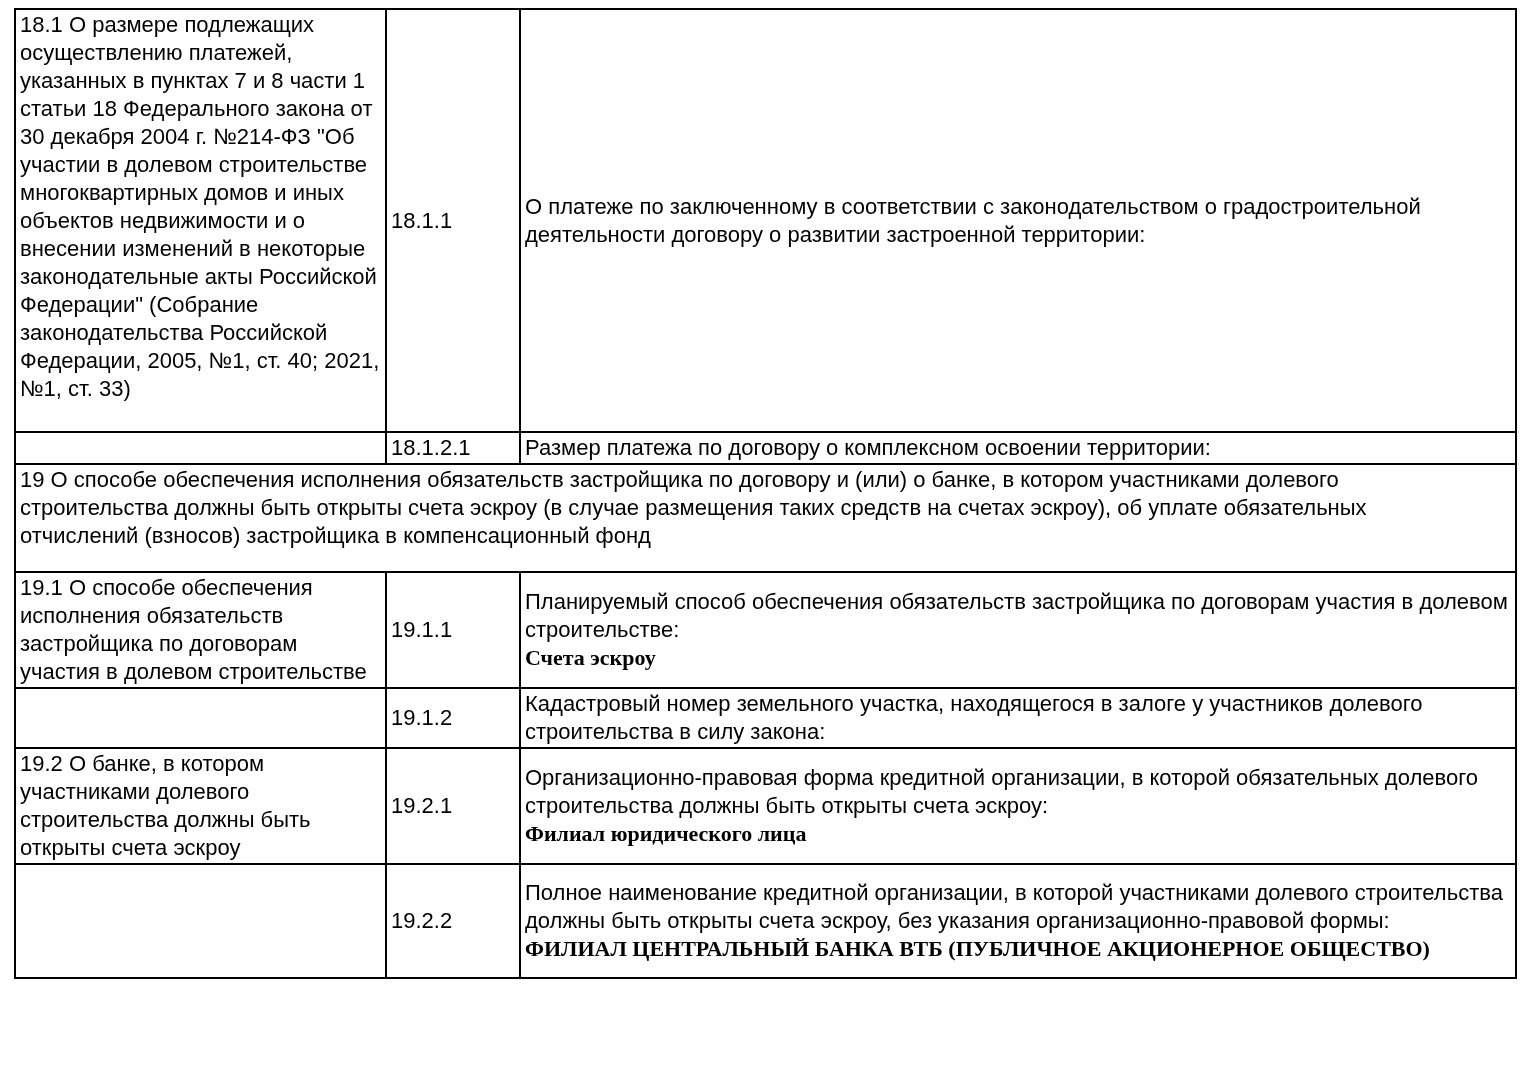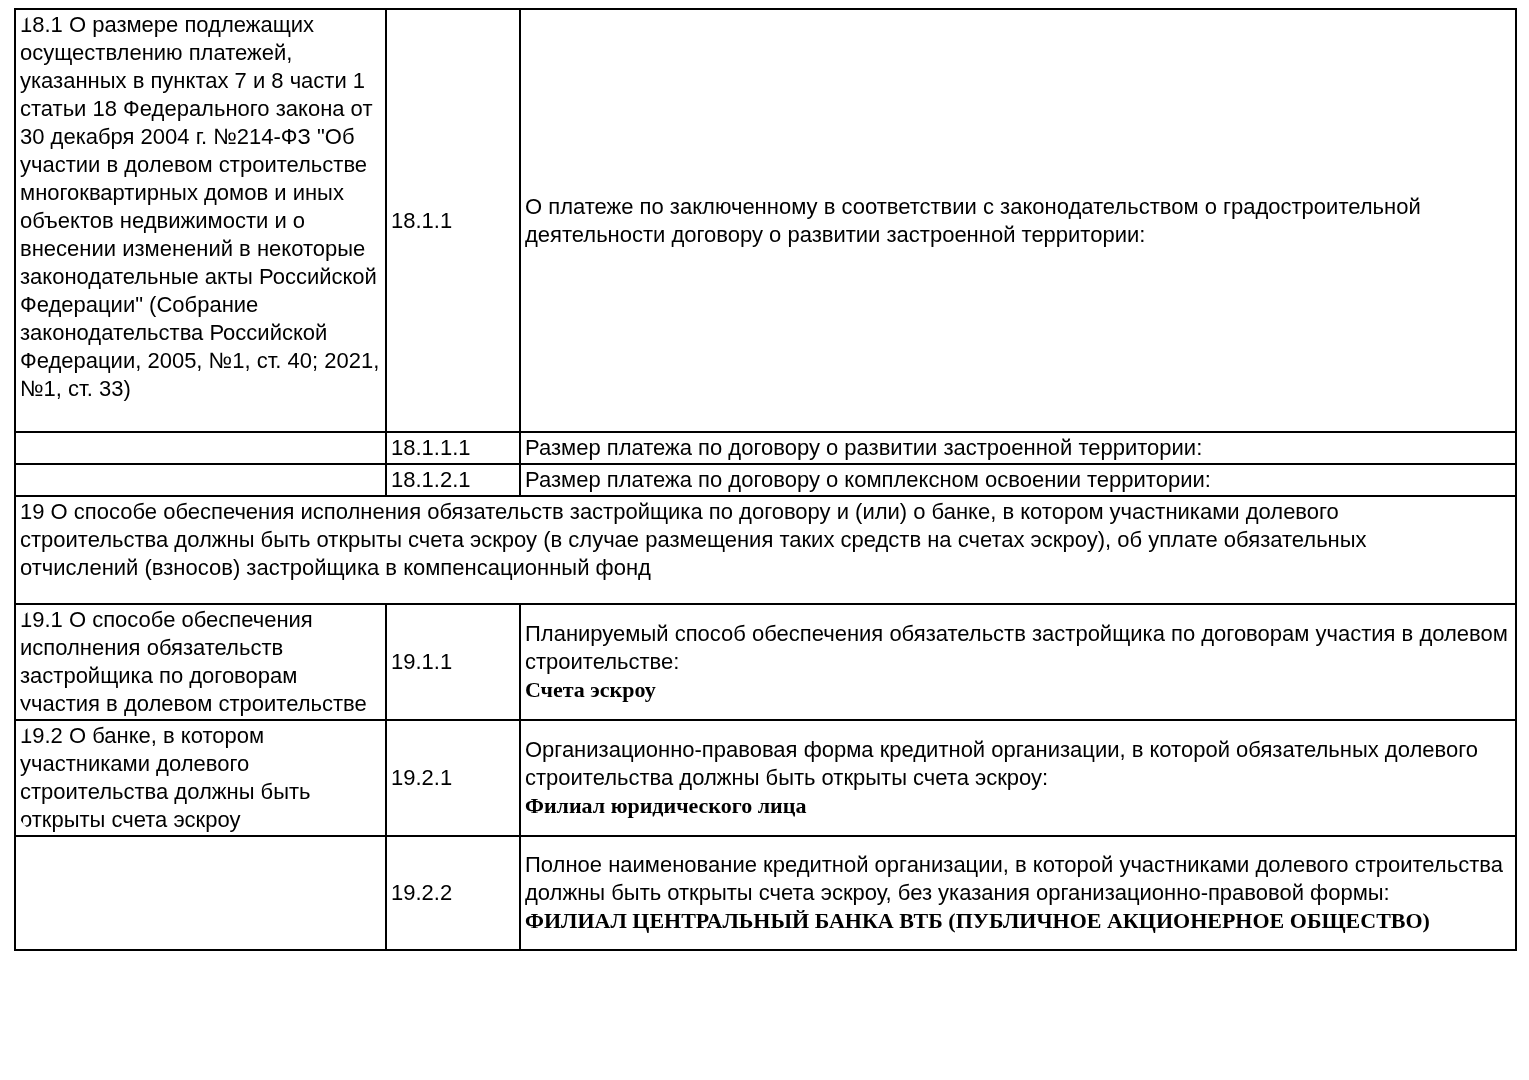--- a/index.html
+++ b/index.html
@@ -22,21 +22,21 @@
     width: 1501px;
   }
   table.decl td {
     border: 2px solid #000;
     font-size: 22px;
     line-height: 28px;
     padding: 1px 4px;
     overflow: hidden;
     word-wrap: break-word;
   }
-  td.desc  { vertical-align: top; border-radius: 30px; }
+  td.desc  { vertical-align: top; }
   td.code  { vertical-align: middle; padding-left: 6px; margin-left: 28px; }
   td.cont  { vertical-align: middle; }
   td.hdr   { vertical-align: top; padding-top: 3px; }
   td.hdr .hdr-text { max-width: 1432px; }
   .value { font-weight: 700; font-family: Liberation Serif, serif; }
 </style>
 </head>
 <body>
 
 <div class="doc">
@@ -47,25 +47,20 @@
       <col style="width:996px">
     </colgroup>
     <tbody>
 
       <tr style="height:423px">
         <td class="desc">18.1 О размере подлежащих осуществлению платежей, указанных в пунктах 7 и 8 части 1 статьи 18 Федерального закона от 30 декабря 2004 г. №214-ФЗ "Об участии в долевом строительстве многоквартирных домов и иных объектов недвижимости и о внесении изменений в некоторые законодательные акты Российской Федерации" (Собрание законодательства Российской Федерации, 2005, №1, ст. 40; 2021, №1, ст. 33)</td>
         <td class="code">18.1.1</td>
         <td class="cont">О платеже по заключенному в соответствии с законодательством о градостроительной деятельности договору о развитии застроенной территории:</td>
       </tr>
 
-      <tr style="height:30px">
-        <td class="desc"></td>
-        <td class="code">18.1.1.1</td>
-        <td class="cont">Размер платежа по договору о развитии застроенной территории:</td>
-      </tr>
 
 
       <tr style="height:18px">
         <td class="desc"></td>
         <td class="code">18.1.2.1</td>
         <td class="cont">Размер платежа по договору о комплексном освоении территории:</td>
       </tr>
 
       <tr style="height:108px">
         <td class="hdr" colspan="3">
@@ -75,20 +70,25 @@
 
       <tr style="height:111px">
         <td class="desc">19.1 О способе обеспечения исполнения обязательств застройщика по договорам участия в долевом строительстве</td>
         <td class="code">19.1.1</td>
         <td class="cont">
           <div>Планируемый способ обеспечения обязательств застройщика по договорам участия в долевом строительстве:</div>
           <div class="value">Счета эскроу</div>
         </td>
       </tr>
 
+      <tr style="height:58px">
+        <td class="desc"></td>
+        <td class="code">19.1.2</td>
+        <td class="cont">Кадастровый номер земельного участка, находящегося в залоге у участников долевого строительства в силу закона:</td>
+      </tr>
 
       <tr style="height:106px">
         <td class="desc">19.2 О банке, в котором участниками долевого строительства должны быть открыты счета эскроу</td>
         <td class="code">19.2.1</td>
         <td class="cont">
           <div>Организационно-правовая форма кредитной организации, в которой обязательных долевого строительства должны быть открыты счета эскроу:</div>
           <div class="value">Филиал юридического лица</div>
         </td>
       </tr>
 

